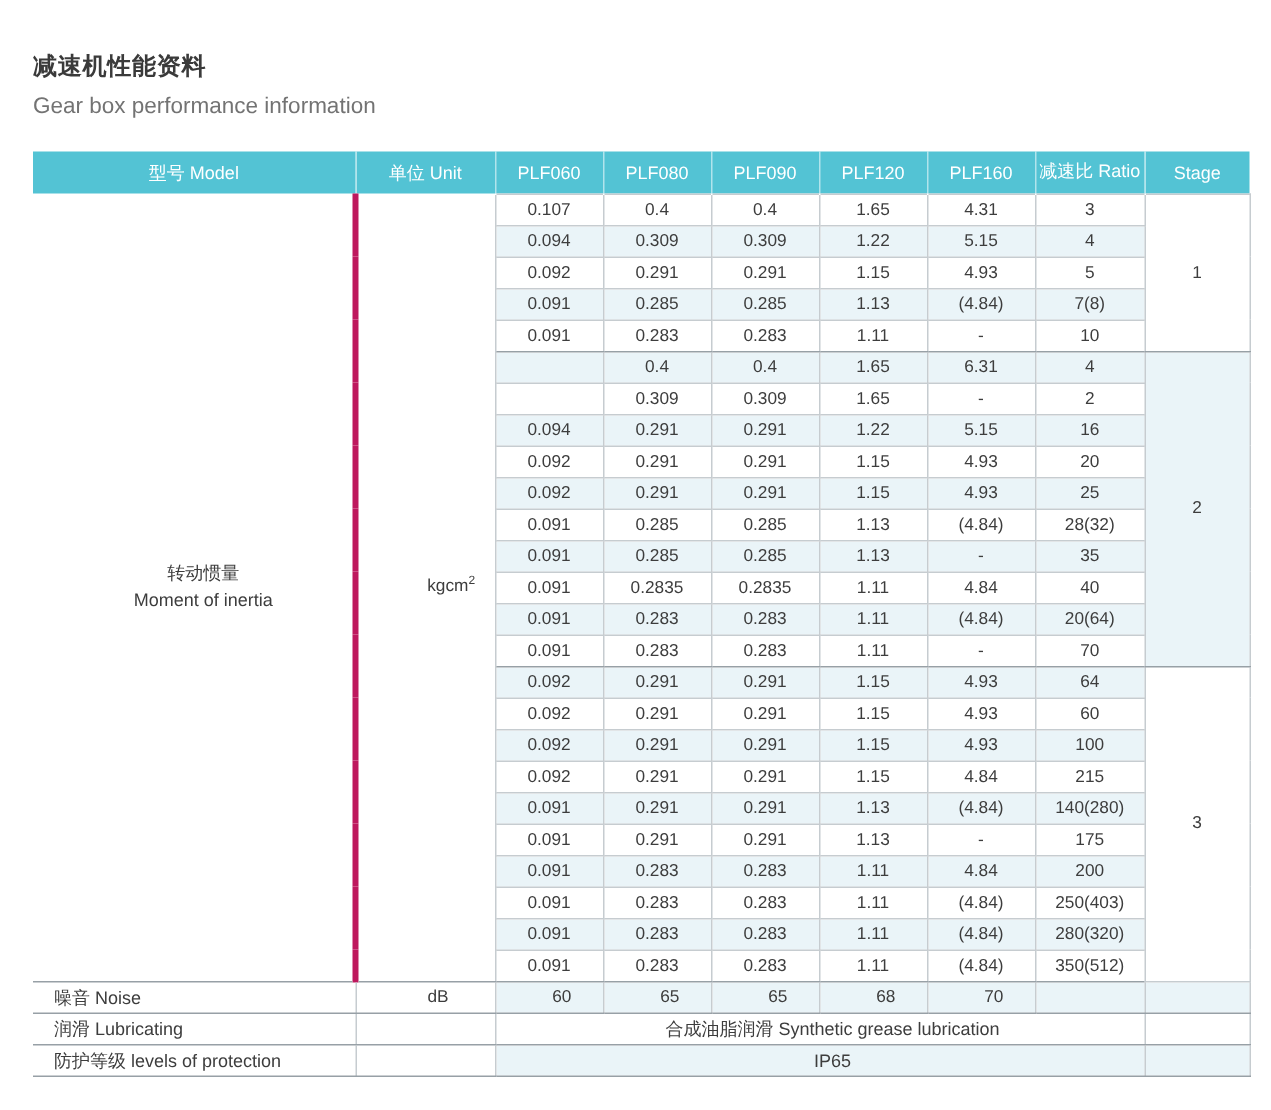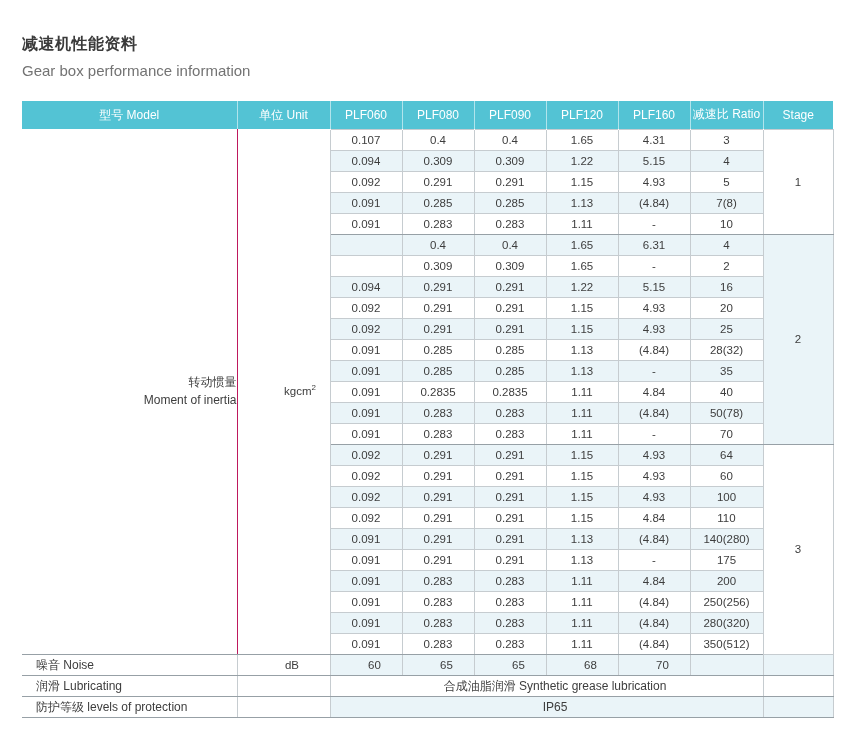--- a/index.html
+++ b/index.html
@@ -33,22 +33,22 @@
   }
   td.d { border:1px solid #c6ccd0; }
   tr.alt td.d { background:#eaf4f8; }
   .blue { background:#eaf4f8; }
 
   td.stage-cell { border:1px solid #c6ccd0; }
   td.stage-dark-bottom { border-bottom:1px solid #97a0a6; }
   td.stage-dark-top { border-top:1px solid #97a0a6; }
 
   td.model-cell {
-    text-align:right; padding-left:14px; font-size:12px; line-height:1.55;
-    border-right:1px solid #be185d; border-bottom:1px solid #97a0a6;
+    text-align:center; padding-left:14px; font-size:12px; line-height:1.55;
+    border-right:4px solid #be185d; border-bottom:1px solid #97a0a6;
     white-space:normal;
   }
   td.unit-cell {
     border-right:1px solid #c6ccd0; border-bottom:1px solid #97a0a6;padding-left:33px;
   }
 
   tr.group-end td.d { border-bottom:1px solid #97a0a6; }
 
   tr.bottom td { border-top:1px solid #97a0a6; border-bottom:1px solid #97a0a6;padding-left:17px; }
   tr.bottom td.label-cell { text-align:left; padding-left:14px; font-size:12px; border-right:1px solid #c6ccd0; }
@@ -202,21 +202,21 @@
           <td class="d">1.11</td>
           <td class="d">4.84</td>
           <td class="d">40</td>
         </tr>
         <tr class="alt">
           <td class="d">0.091</td>
           <td class="d">0.283</td>
           <td class="d">0.283</td>
           <td class="d">1.11</td>
           <td class="d">(4.84)</td>
-          <td class="d">50(78)</td>
+          <td class="d">20(64)</td>
         </tr>
         <tr class="group-end">
           <td class="d">0.091</td>
           <td class="d">0.283</td>
           <td class="d">0.283</td>
           <td class="d">1.11</td>
           <td class="d">-</td>
           <td class="d">70</td>
         </tr>
         <tr class="alt">
@@ -243,21 +243,21 @@
           <td class="d">1.15</td>
           <td class="d">4.93</td>
           <td class="d">100</td>
         </tr>
         <tr>
           <td class="d">0.092</td>
           <td class="d">0.291</td>
           <td class="d">0.291</td>
           <td class="d">1.15</td>
           <td class="d">4.84</td>
-          <td class="d">110</td>
+          <td class="d">215</td>
         </tr>
         <tr class="alt">
           <td class="d">0.091</td>
           <td class="d">0.291</td>
           <td class="d">0.291</td>
           <td class="d">1.13</td>
           <td class="d">(4.84)</td>
           <td class="d">140(280)</td>
         </tr>
         <tr>
@@ -275,21 +275,21 @@
           <td class="d">1.11</td>
           <td class="d">4.84</td>
           <td class="d">200</td>
         </tr>
         <tr>
           <td class="d">0.091</td>
           <td class="d">0.283</td>
           <td class="d">0.283</td>
           <td class="d">1.11</td>
           <td class="d">(4.84)</td>
-          <td class="d">250(256)</td>
+          <td class="d">250(403)</td>
         </tr>
         <tr class="alt">
           <td class="d">0.091</td>
           <td class="d">0.283</td>
           <td class="d">0.283</td>
           <td class="d">1.11</td>
           <td class="d">(4.84)</td>
           <td class="d">280(320)</td>
         </tr>
         <tr class="group-end">

